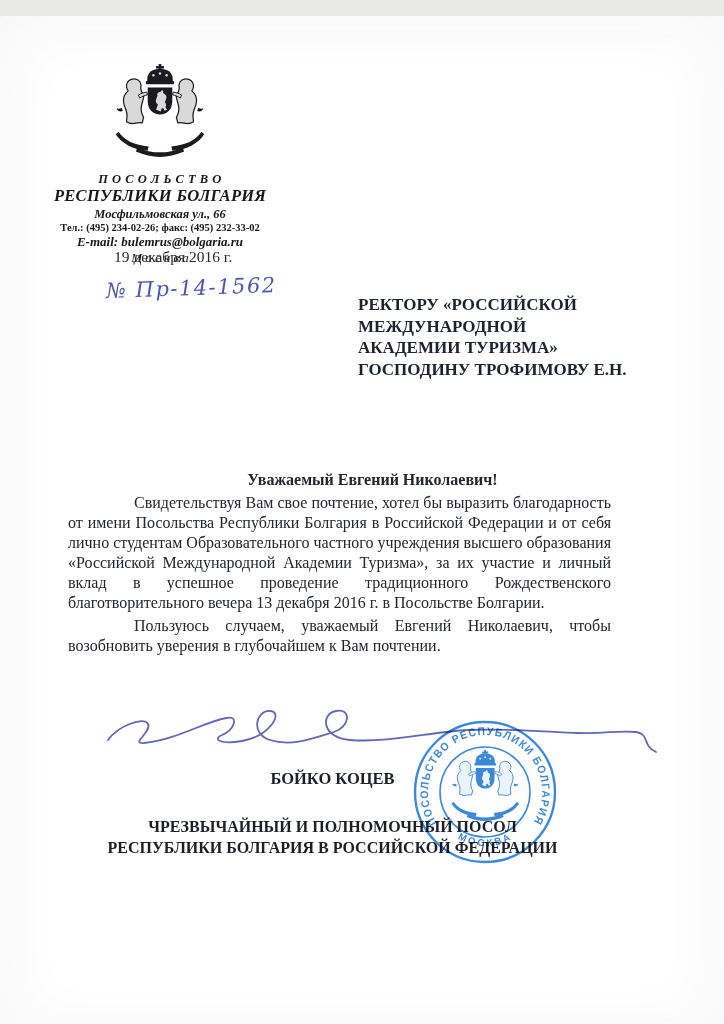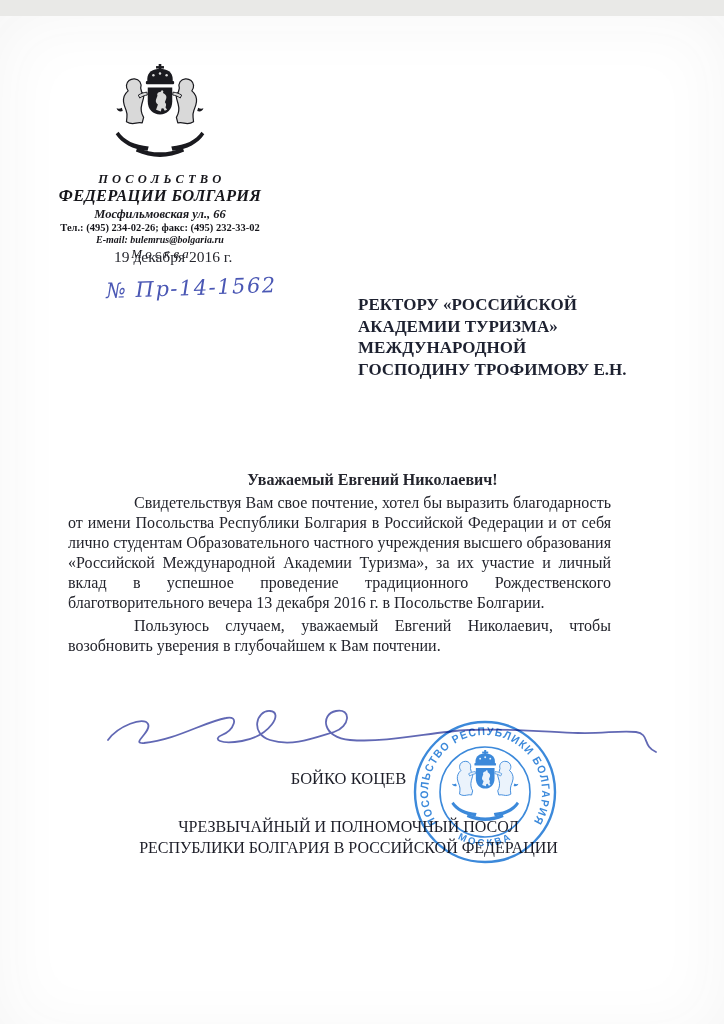--- a/index.html
+++ b/index.html
@@ -10,43 +10,43 @@
     font-family:"Liberation Serif", serif;
     color:#26272e; overflow:hidden;
   }
   
   .letterhead { position:absolute; left:36px; top:48px; width:248px; text-align:center; color:#17171c; }
   .arms { display:block; margin:0 auto; width:120px; height:98px; color:#1a1a1f; --lt:#d9d9d9; }
   .lh1 { margin-top:10px; font-size:12.5px; font-weight:bold; font-style:italic; letter-spacing:0.5px; }
   .lh2 { font-size:16.5px; font-weight:bold; font-style:italic; letter-spacing:0.3px; line-height:1.12; }
   .lh3 { font-size:12.5px; font-weight:bold; font-style:italic; line-height:1.15; margin-top:2px;}
   .lh4 { font-size:10.5px; font-weight:bold; line-height:1.2; }
-  .lh5 { font-size:10px;   font-weight:bold; font-style:italic; line-height:1.2; }
+  .lh5 { font-size:13px;   font-weight:bold; font-style:italic; line-height:1.2; }
   .lh6 { font-size:13px; font-weight:normal; font-style:italic; line-height:1.25; }
   
   .date   { position:absolute; left:114px; top:232px; font-size:15.5px; }
   .refnum {
     position:absolute; left:106px; top:260px;
     font-size:21px; font-style:italic; letter-spacing:1.5px;
     font-family:"DejaVu Serif", serif;
     color:#4a57b4; transform:rotate(-2deg);
   }
   
   .recipient { position:absolute; left:358px; top:278px; width:300px;
     font-size:17px; font-weight:bold; line-height:21.5px; color:#1d2130; }
   
   .body-text { position:absolute; left:68px; top:454px; width:543px;
     font-size:16px; line-height:20px; text-align:justify; color:#24252d; }
   .body-text p { margin:0 0 3px 0; text-indent:66px; }
   .salutation { font-weight:bold; text-align:center; }
   
   .signature-svg { position:absolute; left:100px; top:686px; width:570px; height:66px;
     mix-blend-mode:multiply; }
-  .sign-block { position:absolute; left:81px; top:753px; width:535px; text-align:center;
-    font-weight:normal; color:#1d1e28; }
+  .sign-block { position:absolute; left:65px; top:753px; width:535px; text-align:center;
+    font-weight:bold; color:#1d1e28; }
   .sname  { font-size:16.5px; margin-bottom:28px; }
   .stitle { font-size:16px; line-height:20.5px; }
   
   .stamp { position:absolute; left:405px; top:696px; width:160px; height:160px;
     color:#2d80d8; --lt:#eaf3fc; opacity:0.93; mix-blend-mode:multiply; }
   .stamp .ringtxt { font-family:"Liberation Sans", sans-serif; font-weight:bold;
     font-size:11.2px; letter-spacing:1.4px; fill:#2d80d8; }
   .stamp .bottxt  { font-family:"Liberation Sans", sans-serif; font-weight:bold;
     font-size:9.8px; letter-spacing:2.6px; fill:#2d80d8; }
   .defs-hidden { position:absolute; width:0; height:0; overflow:hidden; }
@@ -91,34 +91,34 @@
         <path d="M36,88.5 c15.5,7 32.5,7 48,0 l1.6,4.4 c-17,7.6 -34.2,7.6 -51.2,0 z" fill="currentColor"></path>
       </g>
     </defs>
   </svg>
 
   <div class="letterhead">
     <svg class="arms" viewBox="0 0 120 104">
       <use href="#arms-symbol"></use>
     </svg>
     <div class="lh1">П О С О Л Ь С Т В О</div>
-    <div class="lh2">ФЕДЕРАЦИИ БОЛГАРИЯ</div>
+    <div class="lh2">РЕСПУБЛИКИ БОЛГАРИЯ</div>
     <div class="lh3">Мосфильмовская ул., 66</div>
     <div class="lh4">Тел.: (495) 234-02-26; факс: (495) 232-33-02</div>
     <div class="lh5">E-mail: bulemrus@bolgaria.ru</div>
     <div class="lh6">М о с к в а</div>
   </div>
 
   <div class="date">19 декабря 2016 г.</div>
   <div class="refnum">№ Пр-14-1562</div>
 
   <div class="recipient">
     <div>РЕКТОРУ «РОССИЙСКОЙ</div>
+    <div>МЕЖДУНАРОДНОЙ</div>
     <div>АКАДЕМИИ ТУРИЗМА»</div>
-    <div>МЕЖДУНАРОДНОЙ</div>
     <div>ГОСПОДИНУ ТРОФИМОВУ Е.Н.</div>
   </div>
 
   <div class="body-text">
     <p class="salutation">Уважаемый Евгений Николаевич!</p>
     <p>Свидетельствуя Вам свое почтение, хотел бы выразить благодарность от имени Посольства Республики Болгария в Российской Федерации и от себя лично студентам Образовательного частного учреждения высшего образования «Российской Международной Академии Туризма», за их участие и личный вклад в успешное проведение традиционного Рождественского благотворительного вечера 13 декабря 2016 г. в Посольстве Болгарии.</p>
     <p>Пользуюсь случаем, уважаемый Евгений Николаевич, чтобы возобновить уверения в глубочайшем к Вам почтении.</p>
   </div>
 
   <div class="sign-block">

